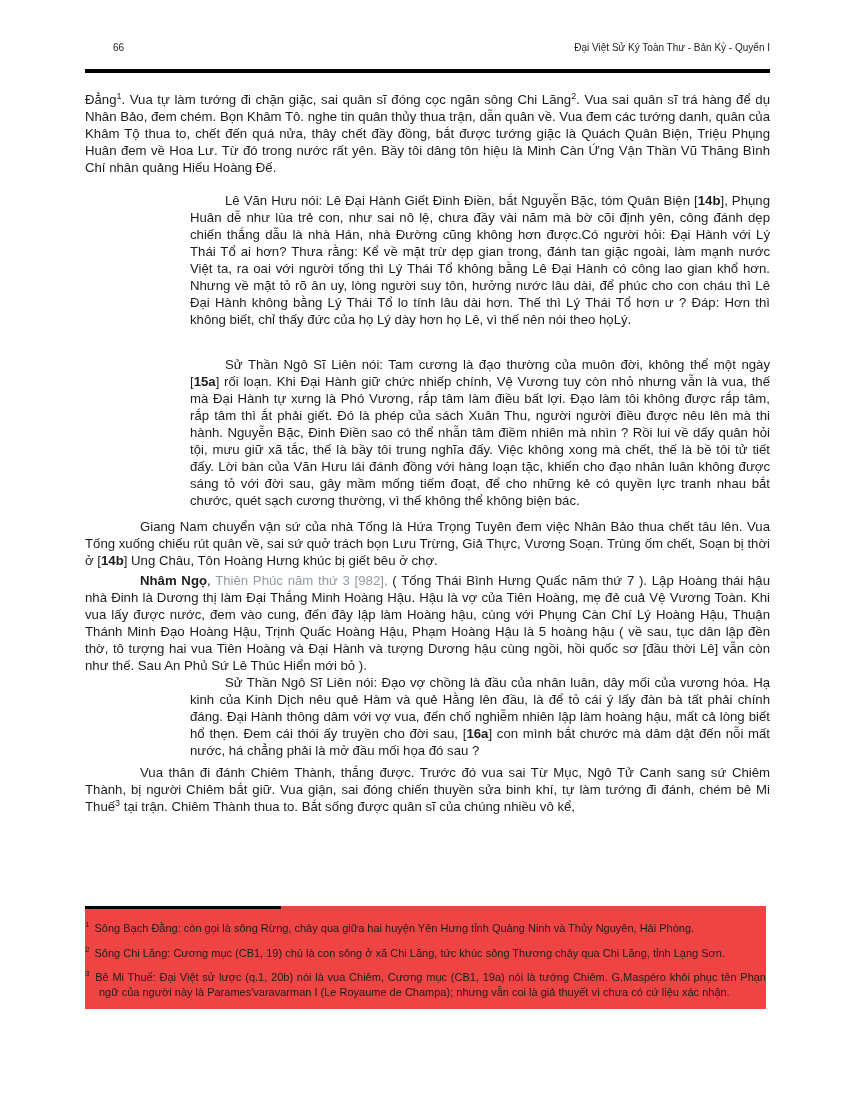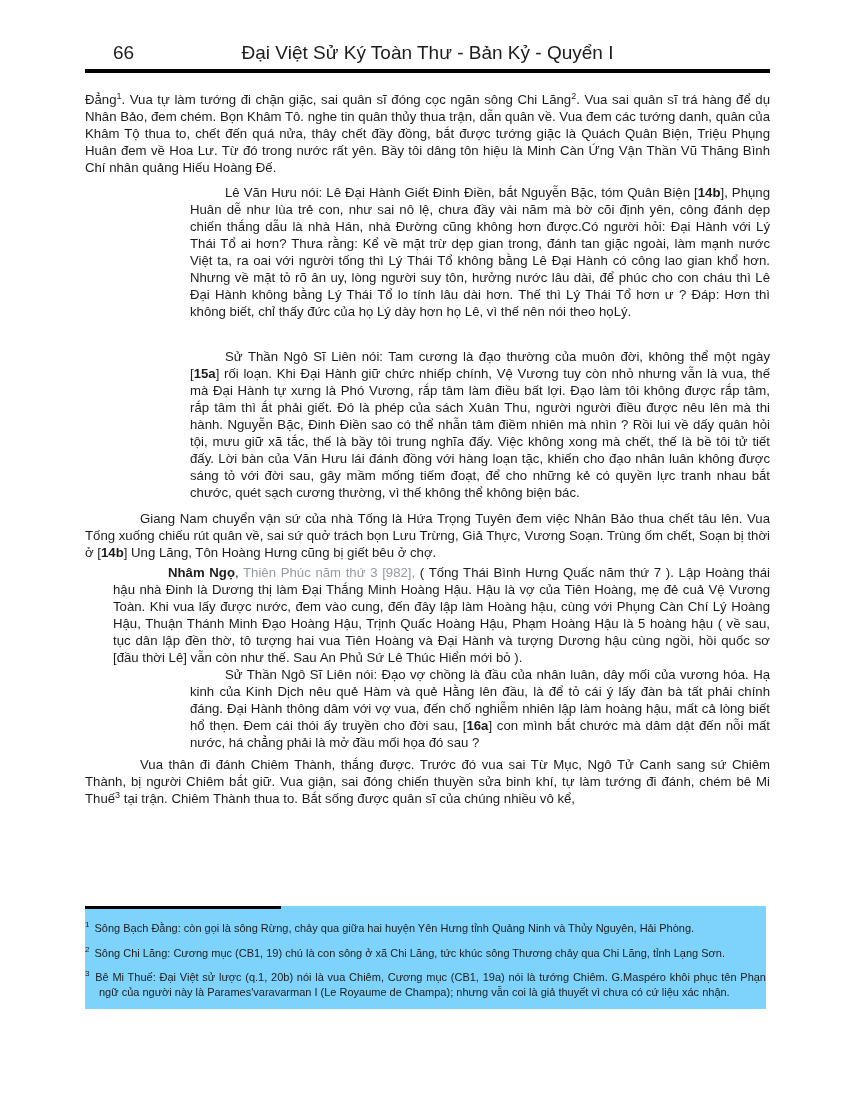--- a/index.html
+++ b/index.html
@@ -18,53 +18,53 @@
   }
   .content {
     position: relative;
     margin: 0 80px 0 85px; 
   }
   
   .header {
     position: relative;
     padding-top: 42px;
     height: 64px;
-    font-size: 19px;
+    font-size: 10px;
   }
   .page-num { position: absolute; left: 28px; top: 42px; }
-  .doc-title { text-align: center; }
+  .doc-title { text-align: right; }
   .header-rule {
     border: none;
     border-top: 4px solid #000;
     margin: 5px 0 0 0;
   }
   
   .bodytext { font-size: 13.2px; line-height: 17px; }
   .para, .quote {
     margin: 0;
     text-align: justify;
   }
   .para { text-indent: 55px; }
   #p1 { text-indent: 0; margin-top: 18px; }
   .quote { margin-left: 105px; text-indent: 35px; }
-  #q1 { margin-top: 8px; }
+  #q1 { margin-top: 16px; }
   #q2 { margin-top: 28px; }
   #p3 { margin-top: 9px; }
-  #p4 { margin-top: 3px; margin-left: 28px; }
+  #p4 { margin-top: 3px; }
   #q3 { }
   #p5 { margin-top: 5px; }
   .b { font-weight: 700; }
   .muted { color: var(--muted, #939ba2); }
   sup { font-size: 9px; line-height: 0; }
   
   .footnotes {
     position: absolute;
     left: 85px; right: 84px;
     top: 906px;
-    background: #7dd3fc;
+    background: #ef4444;
   }
   .fn-rule {
     border: none;
     border-top: 3px solid #000;
     width: 196px;
     margin: 0 0 12px 0;
   }
   .fn {
     font-size: 11px;
     line-height: 14.5px;
@@ -84,21 +84,21 @@
     <div class="header">
       <span class="page-num">66</span>
       <div class="doc-title">Đại Việt Sử Ký Toàn Thư - Bản Kỷ - Quyển I</div>
     </div>
     <hr class="header-rule">
 
     <div class="bodytext" id="body-blocks">
         <p id="p1" class="para"><span>Đẳng</span><sup>1</sup><span>. Vua tự làm tướng đi chặn giặc, sai quân sĩ đóng cọc ngăn sông Chi Lăng</span><sup>2</sup><span>. Vua sai quân sĩ trá hàng để dụ Nhân Bảo, đem chém. Bọn Khâm Tô. nghe tin quân thủy thua trận, dẫn quân về. Vua đem các tướng danh, quân của Khâm Tộ thua to, chết đến quá nửa, thây chết đầy đồng, bắt được tướng giặc là Quách Quân Biện, Triệu Phụng Huân đem về Hoa Lư. Từ đó trong nước rất yên. Bầy tôi dâng tôn hiệu là Minh Càn Ứng Vận Thần Vũ Thăng Bình Chí nhân quảng Hiếu Hoàng Đế.</span></p>
         <p id="q1" class="quote"><span>Lê Văn Hưu nói: Lê Đại Hành Giết Đinh Điền, bắt Nguyễn Bặc, tóm Quân Biện [</span><span class="b">14b</span><span>], Phụng Huân dễ như lùa trẻ con, như sai nô lệ, chưa đầy vài năm mà bờ cõi định yên, công đánh dẹp chiến thắng dẫu là nhà Hán, nhà Đường cũng không hơn được.Có người hỏi: Đại Hành với Lý Thái Tổ ai hơn? Thưa rằng: Kể về mặt trừ dẹp gian trong, đánh tan giặc ngoài, làm mạnh nước Việt ta, ra oai với người tống thì Lý Thái Tổ không bằng Lê Đại Hành có công lao gian khổ hơn. Nhưng về mặt tỏ rõ ân uy, lòng người suy tôn, hưởng nước lâu dài, để phúc cho con cháu thì Lê Đại Hành không bằng Lý Thái Tổ lo tính lâu dài hơn. Thế thì Lý Thái Tổ hơn ư ? Đáp: Hơn thì không biết, chỉ thấy đức của họ Lý dày hơn họ Lê, vì thế nên nói theo họLý.</span></p>
         <p id="q2" class="quote"><span>Sử Thần Ngô Sĩ Liên nói: Tam cương là đạo thường của muôn đời, không thể một ngày [</span><span class="b">15a</span><span>] rối loạn. Khi Đại Hành giữ chức nhiếp chính, Vệ Vương tuy còn nhỏ nhưng vẫn là vua, thế mà Đại Hành tự xưng là Phó Vương, rắp tâm làm điều bất lợi. Đạo làm tôi không được rắp tâm, rắp tâm thì ắt phải giết. Đó là phép của sách Xuân Thu, người người điều được nêu lên mà thi hành. Nguyễn Bặc, Đinh Điền sao có thể nhẫn tâm điềm nhiên mà nhìn ? Rồi lui về dấy quân hỏi tội, mưu giữ xã tắc, thế là bầy tôi trung nghĩa đấy. Việc không xong mà chết, thế là bề tôi tử tiết đấy. Lời bàn của Văn Hưu lái đánh đồng với hàng loạn tặc, khiến cho đạo nhân luân không được sáng tỏ với đời sau, gây mầm mống tiếm đoạt, để cho những kẻ có quyền lực tranh nhau bắt chước, quét sạch cương thường, vì thế không thể không biện bác.</span></p>
-        <p id="p3" class="para"><span>Giang Nam chuyển vận sứ của nhà Tống là Hứa Trọng Tuyên đem việc Nhân Bảo thua chết tâu lên. Vua Tống xuống chiếu rút quân về, sai sứ quở trách bọn Lưu Trừng, Giả Thực, Vương Soạn. Trùng ốm chết, Soạn bị thời ở [</span><span class="b">14b</span><span>] Ung Lăng, Tôn Hoàng Hưng cũng bị giết bêu ở chợ.</span></p>
+        <p id="p3" class="para"><span>Giang Nam chuyển vận sứ của nhà Tống là Hứa Trọng Tuyên đem việc Nhân Bảo thua chết tâu lên. Vua Tống xuống chiếu rút quân về, sai sứ quở trách bọn Lưu Trừng, Giả Thực, Vương Soạn. Trùng ốm chết, Soạn bị thời ở [</span><span class="b">14b</span><span>] Ung Châu, Tôn Hoàng Hưng khúc bị giết bêu ở chợ.</span></p>
         <p id="p4" class="para"><span class="b">Nhâm Ngọ</span><span>, </span><span class="muted">Thiên Phúc năm thứ 3 [982],</span><span> ( Tống Thái Bình Hưng Quấc năm thứ 7 ). Lập Hoàng thái hậu nhà Đinh là Dương thị làm Đại Thắng Minh Hoàng Hậu. Hậu là vợ của Tiên Hoàng, mẹ đẻ cuả Vệ Vương Toàn. Khi vua lấy được nước, đem vào cung, đến đây lập làm Hoàng hậu, cùng với Phụng Càn Chí Lý Hoàng Hậu, Thuận Thánh Minh Đạo Hoàng Hậu, Trịnh Quấc Hoàng Hậu, Phạm Hoàng Hậu là 5 hoàng hậu ( về sau, tục dân lập đền thờ, tô tượng hai vua Tiên Hoàng và Đại Hành và tượng Dương hậu cùng ngồi, hồi quốc sơ [đầu thời Lê] vẫn còn như thế. Sau An Phủ Sứ Lê Thúc Hiển mới bỏ ).</span></p>
         <p id="q3" class="quote"><span>Sử Thần Ngô Sĩ Liên nói: Đạo vợ chồng là đầu của nhân luân, dây mối của vương hóa. Hạ kinh của Kinh Dịch nêu quẻ Hàm và quẻ Hằng lên đầu, là để tỏ cái ý lấy đàn bà tất phải chính đáng. Đại Hành thông dâm với vợ vua, đến chố nghiễm nhiên lập làm hoàng hậu, mất cả lòng biết hổ thẹn. Đem cái thói ấy truyền cho đời sau, [</span><span class="b">16a</span><span>] con mình bắt chước mà dâm dật đến nỗi mất nước, há chẳng phải là mở đầu mối họa đó sau ?</span></p>
         <p id="p5" class="para"><span>Vua thân đi đánh Chiêm Thành, thắng được. Trước đó vua sai Từ Mục, Ngô Tử Canh sang sứ Chiêm Thành, bị người Chiêm bắt giữ. Vua giận, sai đóng chiến thuyền sửa binh khí, tự làm tướng đi đánh, chém bê Mi Thuế</span><sup>3</sup><span> tại trận. Chiêm Thành thua to. Bắt sống được quân sĩ của chúng nhiều vô kể,</span></p>
       </div>
 
   </div>
 
   <div class="footnotes">
     <hr class="fn-rule">
     <div id="fn-list">

